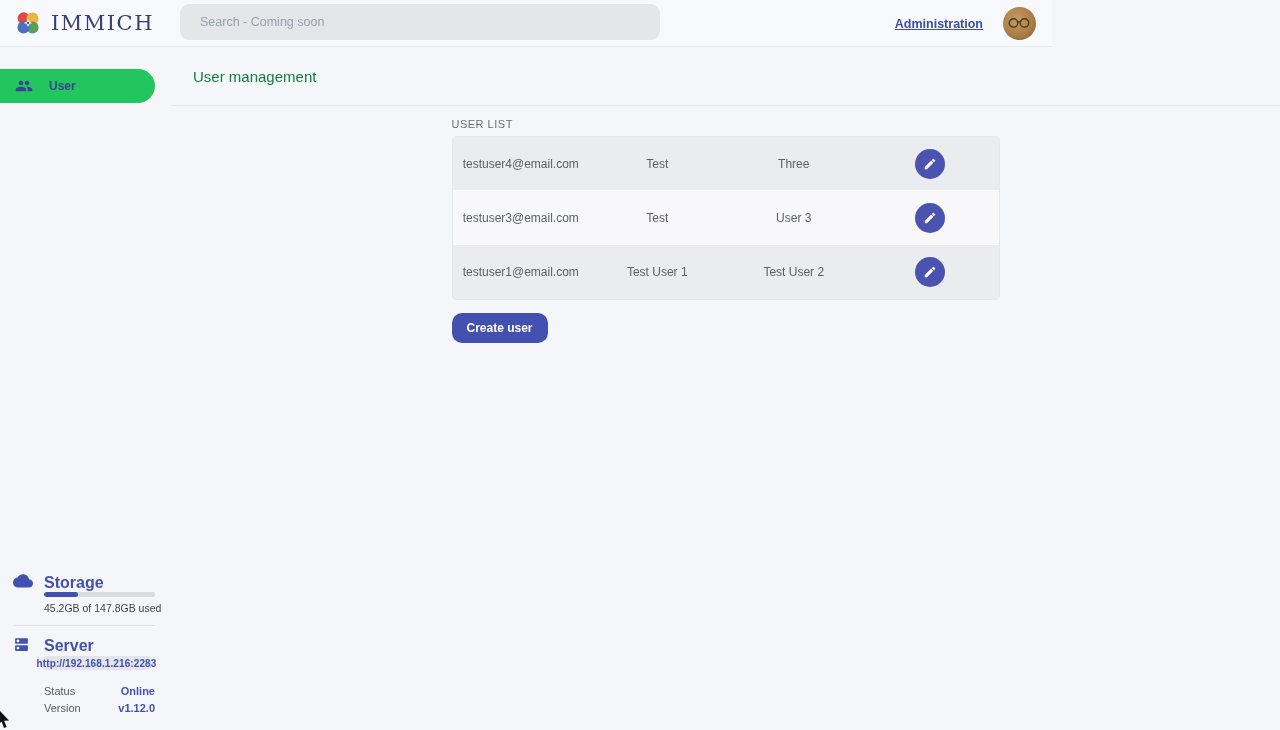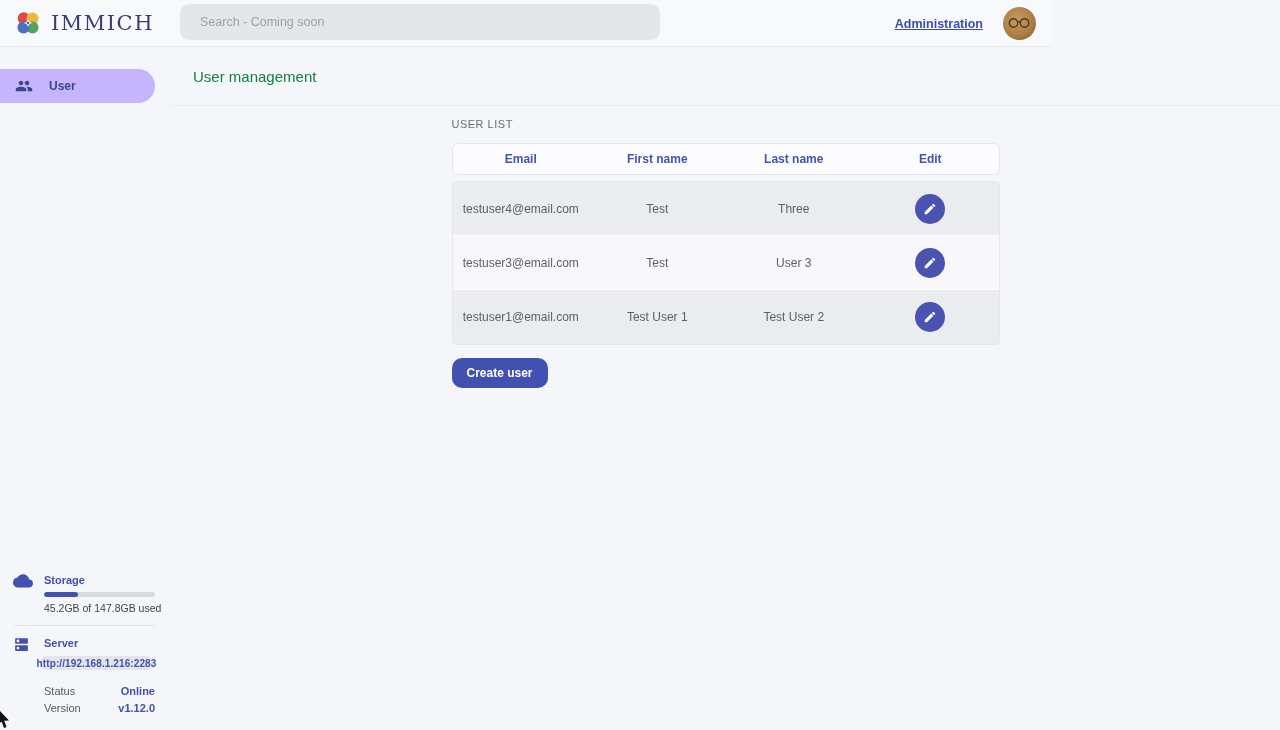--- a/index.html
+++ b/index.html
@@ -21,25 +21,25 @@
   .admin-link { font-size:12.5px; font-weight:700; color:#3e4caa;
     text-decoration:underline; cursor:pointer; }
   .avatar { width:33px; height:33px; border-radius:50%;
     background:radial-gradient(circle at 42% 38%, #c59a61 0%, #ac7f47 55%, #7e5a30 100%);
     position:relative; overflow:hidden; cursor:pointer; }
   .avatar svg { position:absolute; left:5px; top:10px; }
 
   
   .sidebar { position:absolute; left:0; top:47px; width:171px; bottom:0; }
   .nav-pill { position:absolute; left:0; top:22px; width:155px; height:34px;
-    background:#c4b5fd; border-radius:0 17px 17px 0; display:flex; align-items:center;
+    background:#22c55e; border-radius:0 17px 17px 0; display:flex; align-items:center;
     gap:16px; padding-left:15px; cursor:pointer; }
   .nav-pill .label { font-size:12px; font-weight:600; color:#3a4490; }
 
-  .sb-title { font-size:11px; font-weight:700; color:#4250af; position:absolute; left:44px; }
+  .sb-title { font-size:16px; font-weight:700; color:#4250af; position:absolute; left:44px; }
   .sb-icon { position:absolute; left:13px; }
   .progress-track { position:absolute; left:44px; top:545px; width:111px; height:5px;
     border-radius:3px; background:#d8dadf; overflow:hidden; }
   .progress-fill { height:100%; background:#4250af; border-radius:3px; }
   .usage-text { position:absolute; left:44px; top:555px; font-size:10.5px; color:#40444c; }
   .sb-divider { position:absolute; left:14px; top:578px; width:141px; height:1px; background:#e0e2e8; }
   .url-pill { position:absolute; left:40px; top:609px; width:113px; height:14px;
     background:#e3e5e9; border-radius:10px; font-size:10px; font-weight:700; color:#4250af;
     display:flex; align-items:center; justify-content:center; letter-spacing:0.1px; }
   .kv-row { position:absolute; left:44px; width:111px; display:flex;
@@ -143,26 +143,20 @@
 </div>
 
 <div class="main">
   <div class="page-title-bar">
     <span class="page-title">User management</span>
   </div>
 
   <div class="content">
     <div class="section-label">USER LIST</div>
 
-    <div class="tbl-header">
-      <span class="col">Email</span>
-      <span class="col">First name</span>
-      <span class="col">Last name</span>
-      <span class="col">Edit</span>
-    </div>
 
     <div class="tbl-body">
 
       <div class="tbl-row alt">
         <span class="cell">testuser4@email.com</span>
         <span class="cell">Test</span>
         <span class="cell">Three</span>
         <span class="edit-cell">
           <button class="edit-btn">
             <svg width="14" height="14" viewBox="0 0 24 24">

